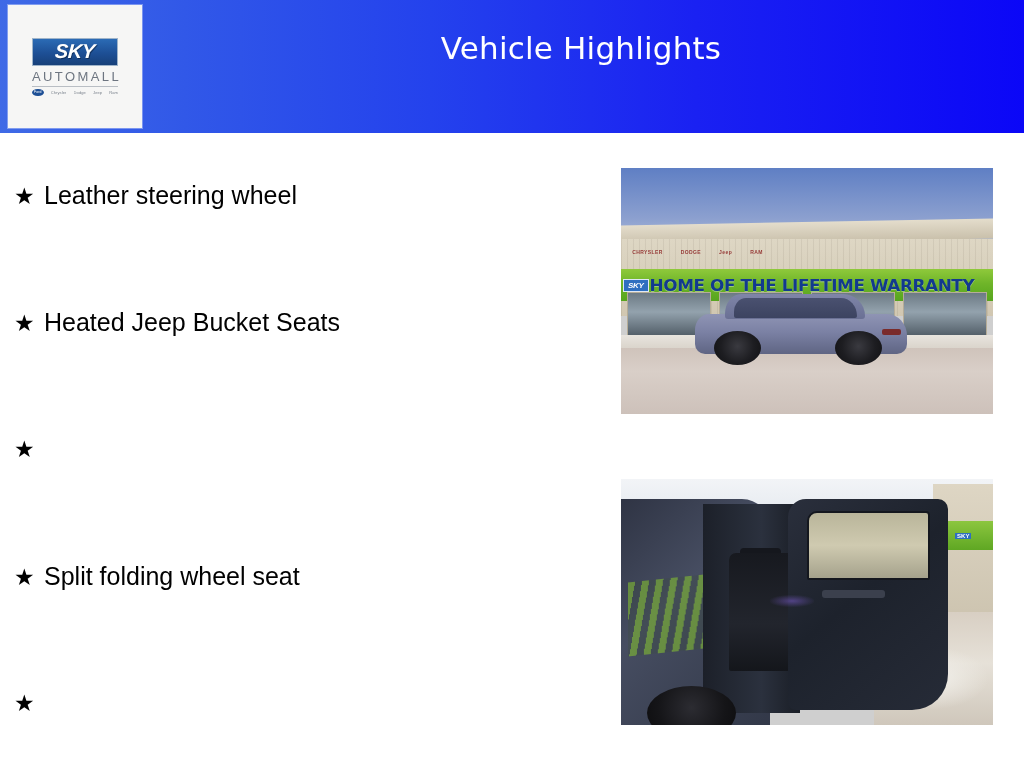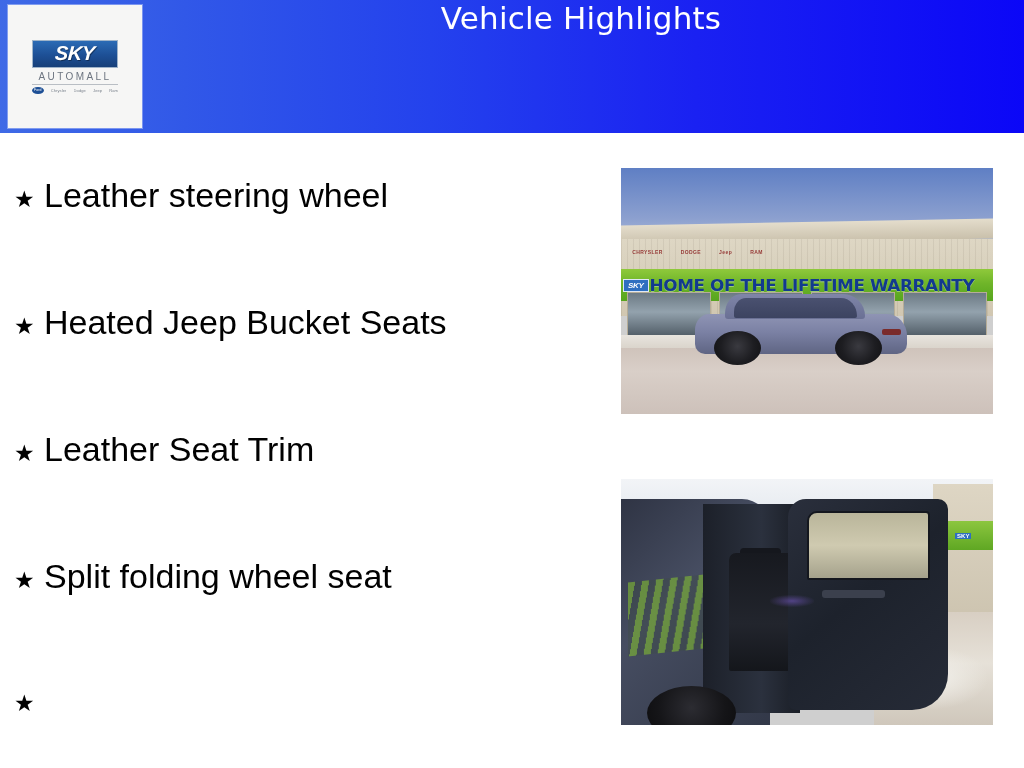--- a/index.html
+++ b/index.html
@@ -60,21 +60,21 @@
     font-size: 20px;
     letter-spacing: -0.5px;
     font-style: italic;
     transform: skewX(-4deg);
     text-shadow: 1px 1px 0 rgba(0,0,0,0.35);
   }
 
   #logo-automall {
     margin-top: 3px;
     color: #6d7580;
-    font-size: 10px;
+    font-size: 13px;
     letter-spacing: 2.4px;
     font-weight: normal;
     font-family: "Liberation Sans", sans-serif;
   }
   #logo-rule {
     width: 86px; height: 1px;
     background: #b9bec4;
     margin: 2px 0 2px 0;
   }
   #logo-brands {
@@ -99,21 +99,21 @@
     border-radius: 50%;
     padding: 0 2px;
     font-size: 3.5px;
   }
 
   #header-title {
     position: absolute;
     left: 142px; top: 0;
     width: 882px; height: 95px;
     display: flex;
-    align-items: flex-start;
+    align-items: center;
     justify-content: center;
     padding-right: 4px;
   }
   #header-title-text {
     color: #ffffff;
     font-size: 31px;
     font-weight: normal;
     letter-spacing: 0.2px;
     font-family: "DejaVu Sans", sans-serif;
   }
@@ -132,21 +132,21 @@
     height: 34px;
   }
   .feature-bullet {
     width: 30px;
     font-size: 23px;
     color: #000000;
     line-height: 34px;
     font-family: "DejaVu Sans", sans-serif;
   }
   .feature-label {
-    font-size: 34px;
+    font-size: 25px;
     color: #010101;
     line-height: 34px;
     white-space: nowrap;
     font-family: "Liberation Sans", sans-serif;
   }
 
   
   .photo {
     position: absolute;
     overflow: hidden;
@@ -401,21 +401,20 @@
       <span class="feature-label">Leather steering wheel</span>
     </div>
 
     <div class="feature-row" style="top:172px;">
       <span class="feature-bullet">★</span>
       <span class="feature-label">Heated Jeep Bucket Seats</span>
     </div>
 
     <div class="feature-row" style="top:299px;">
       <span class="feature-bullet">★</span>
-      <span class="feature-label">Leather Seat Trim</span>
     </div>
 
     <div class="feature-row" style="top:426px;">
       <span class="feature-bullet">★</span>
       <span class="feature-label">Split folding wheel seat</span>
     </div>
 
     <div class="feature-row" style="top:553px;">
       <span class="feature-bullet">★</span>
     </div>

